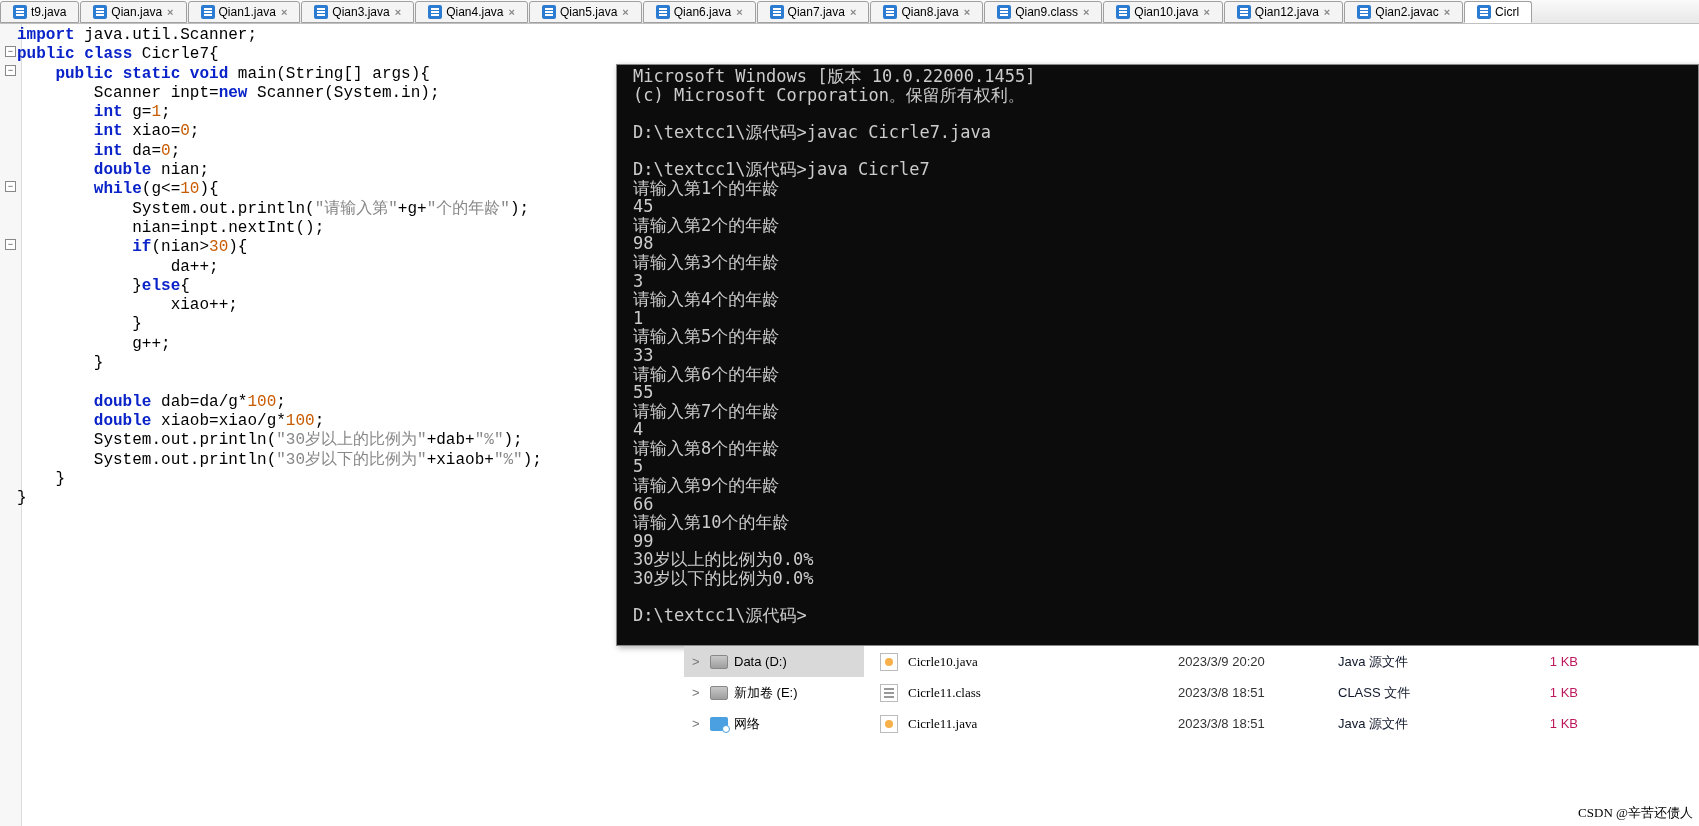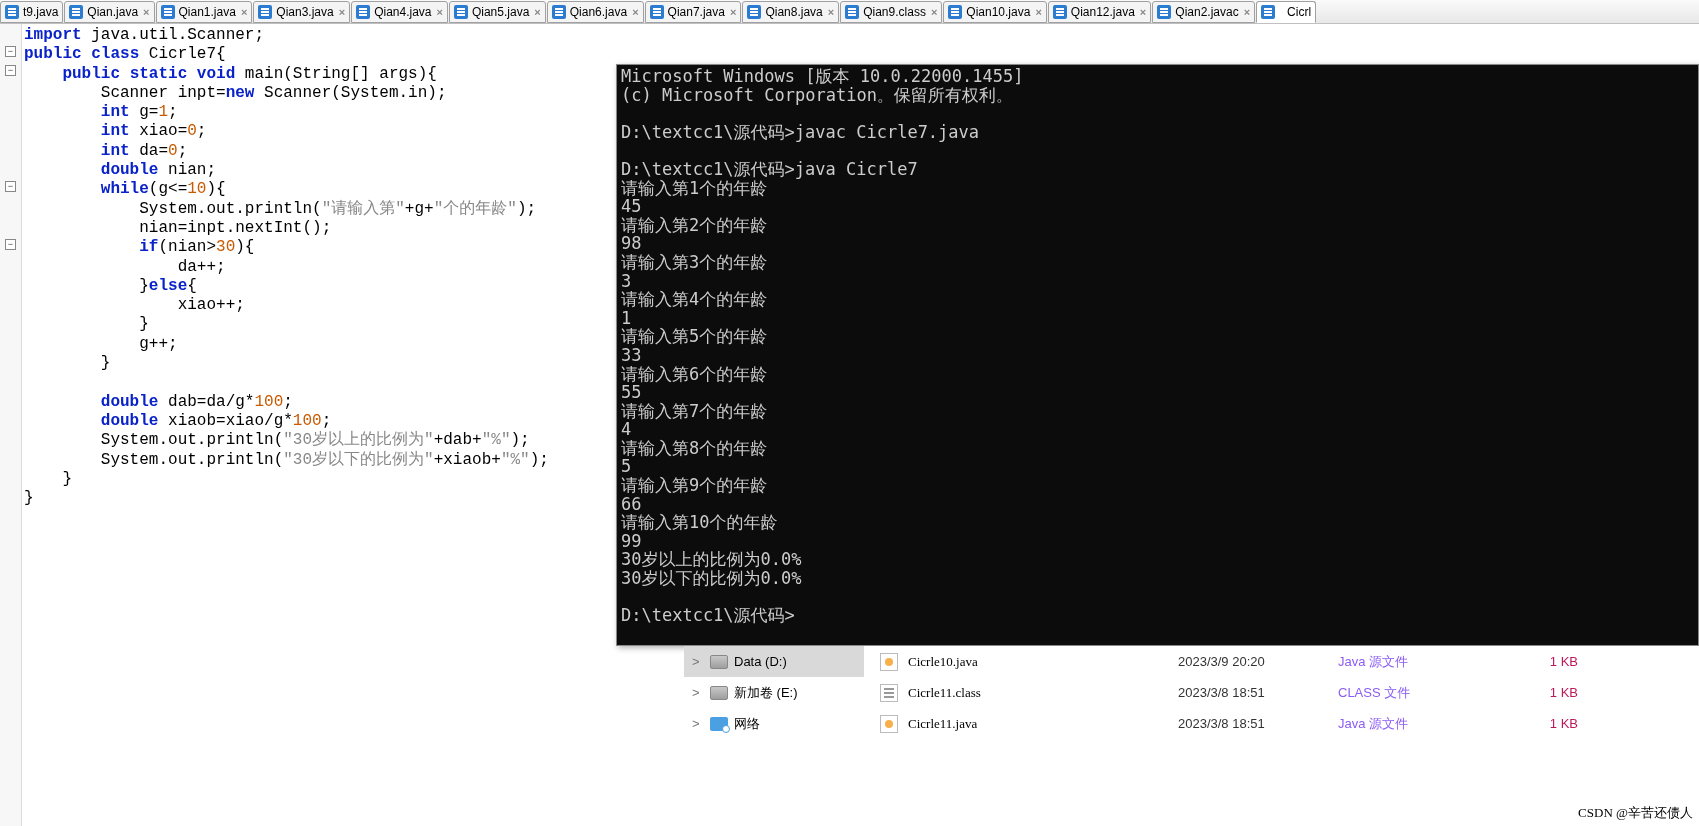--- a/index.html
+++ b/index.html
@@ -1,57 +1,57 @@
 <!DOCTYPE html>
 <html><head>
 <meta charset="utf-8">
 <style>
   html,body{margin:0;padding:0;font-family:"Microsoft YaHei",Arial,sans-serif;font-size:12px;background:#fff;}
   *{box-sizing:border-box;}
   .root{width:1699px;height:826px;position:relative;overflow:hidden;}
   
   .tabbar{height:24px;background:linear-gradient(#fafafa,#e8e8e8);border-bottom:1px solid #c0c0c0;display:flex;align-items:center;overflow:hidden;white-space:nowrap;font-size:12px;}
-  .tab{display:flex;align-items:center;height:22px;padding:0 4px;border:1px solid #a0a0a0;background:#f4f4f4;margin-right:1px;border-radius:3px 3px 0 0;cursor:pointer;}
-  .tab.active{background:#fff;border-bottom:1px solid #fff;gap:8px;}
+  .tab{display:flex;align-items:center;height:22px;padding:0 12px;border:1px solid #a0a0a0;background:#f4f4f4;margin-right:1px;border-radius:3px 3px 0 0;cursor:pointer;}
+  .tab.active{background:#fff;border-bottom:1px solid #fff;}
   .tab .ficon{width:14px;height:14px;margin-right:4px;display:inline-block;background:#2a7bd1;border-radius:2px;position:relative;}
   .tab .ficon:after{content:"";position:absolute;left:3px;top:3px;width:8px;height:2px;background:#fff;box-shadow:0 3px 0 #fff,0 6px 0 #fff;}
   .tab .close{margin-left:5px;color:#888;font-weight:bold;font-size:11px;}
   
   .editor{position:absolute;left:0;top:24px;width:100%;height:802px;background:#fff;}
   .gutter{position:absolute;left:0;top:0;width:22px;height:100%;background:#f7f7f7;border-right:1px solid #ddd;}
   .fold{position:absolute;left:5px;width:11px;height:11px;border:1px solid #888;background:#fff;font-size:9px;line-height:9px;text-align:center;color:#444;}
   .fold.minus:after{content:"−";}
-  .code{position:absolute;left:24px;top:2px;font-family:Consolas,"Courier New",monospace;font-size:16px;line-height:19.3px;white-space:pre;color:#000;}
+  .code{position:absolute;left:17px;top:2px;font-family:Consolas,"Courier New",monospace;font-size:16px;line-height:19.3px;white-space:pre;color:#000;}
   .kw{color:#0a23c9;font-weight:bold;}
   .num{color:#c85a00;}
   .str{color:#888;}
   
   .term{position:absolute;left:616px;top:64px;width:1083px;height:582px;background:#0c0c0c;border:1px solid #888;box-shadow:2px 2px 6px rgba(0,0,0,0.3);}
   .term-title{height:25px;background:#fff;border-bottom:1px solid #999;display:flex;align-items:center;padding:0 6px;font-size:12px;color:#222;}
   .term-title .cmdicon{width:16px;height:14px;background:#000;margin-right:6px;display:inline-block;position:relative;border:1px solid #666;}
   .term-title .cmdicon:after{content:"C:\\";color:#fff;font-size:7px;position:absolute;left:1px;top:1px;font-family:Consolas;}
-  .term-body{padding:2px 4px;font-family:"NSimSun",SimSun,Consolas,monospace;font-size:17px;line-height:18.6px;color:#ccc;white-space:pre;}
+  .term-body{padding:2px 16px;font-family:"NSimSun",SimSun,Consolas,monospace;font-size:17px;line-height:18.6px;color:#ccc;white-space:pre;}
   
   .explorer{position:absolute;left:684px;top:646px;width:1015px;height:180px;background:#fff;font-size:13px;}
   .tree{width:180px;height:100%;float:left;}
   .tree-row{display:flex;align-items:center;height:31px;padding:0 8px;cursor:pointer;}
   .tree-row.sel{background:#d9d9d9;}
   .tree-row .chev{color:#777;margin-right:8px;font-size:13px;display:inline-block;width:10px;}
   .tree-row .dicon{width:18px;height:14px;margin-right:6px;display:inline-block;}
   .drive{background:linear-gradient(#c8c8c8,#9e9e9e);border-radius:2px;border:1px solid #888;}
   .neticon{background:#4aa0e0;border-radius:2px;position:relative;}
   .neticon:after{content:"";position:absolute;width:6px;height:6px;background:#fff;border-radius:50%;right:-2px;bottom:-2px;border:1px solid #4aa0e0;}
   .files{margin-left:190px;height:100%;}
   .frow{display:flex;align-items:center;height:31px;padding:0 6px;}
   .frow .ficon2{width:18px;height:18px;margin-right:10px;display:inline-block;border:1px solid #bbb;background:#fff;position:relative;}
   .frow .ficon2.java:after{content:"";position:absolute;width:8px;height:8px;background:#f8b04a;border-radius:50%;left:4px;top:4px;}
   .frow .ficon2.class:after{content:"";position:absolute;left:3px;top:3px;width:10px;height:2px;background:#999;box-shadow:0 4px 0 #999,0 8px 0 #999;}
   .fname{width:270px;font-family:Liberation Serif, serif;}
   .fdate{width:160px;color:#333;}
-  .ftype{width:180px;color:#8b5cf6;}
+  .ftype{width:180px;color:#0f172a;}
   .fsize{width:60px;text-align:right;color:#be185d;}
   .watermark{position:absolute;right:6px;bottom:4px;color:#000000;font-size:13px;font-family:"Microsoft YaHei";}
 </style>
 </head>
 <body>
 
 <div class="root">
 
   <div class="tabbar" id="tabbar">
       <div class="tab">

